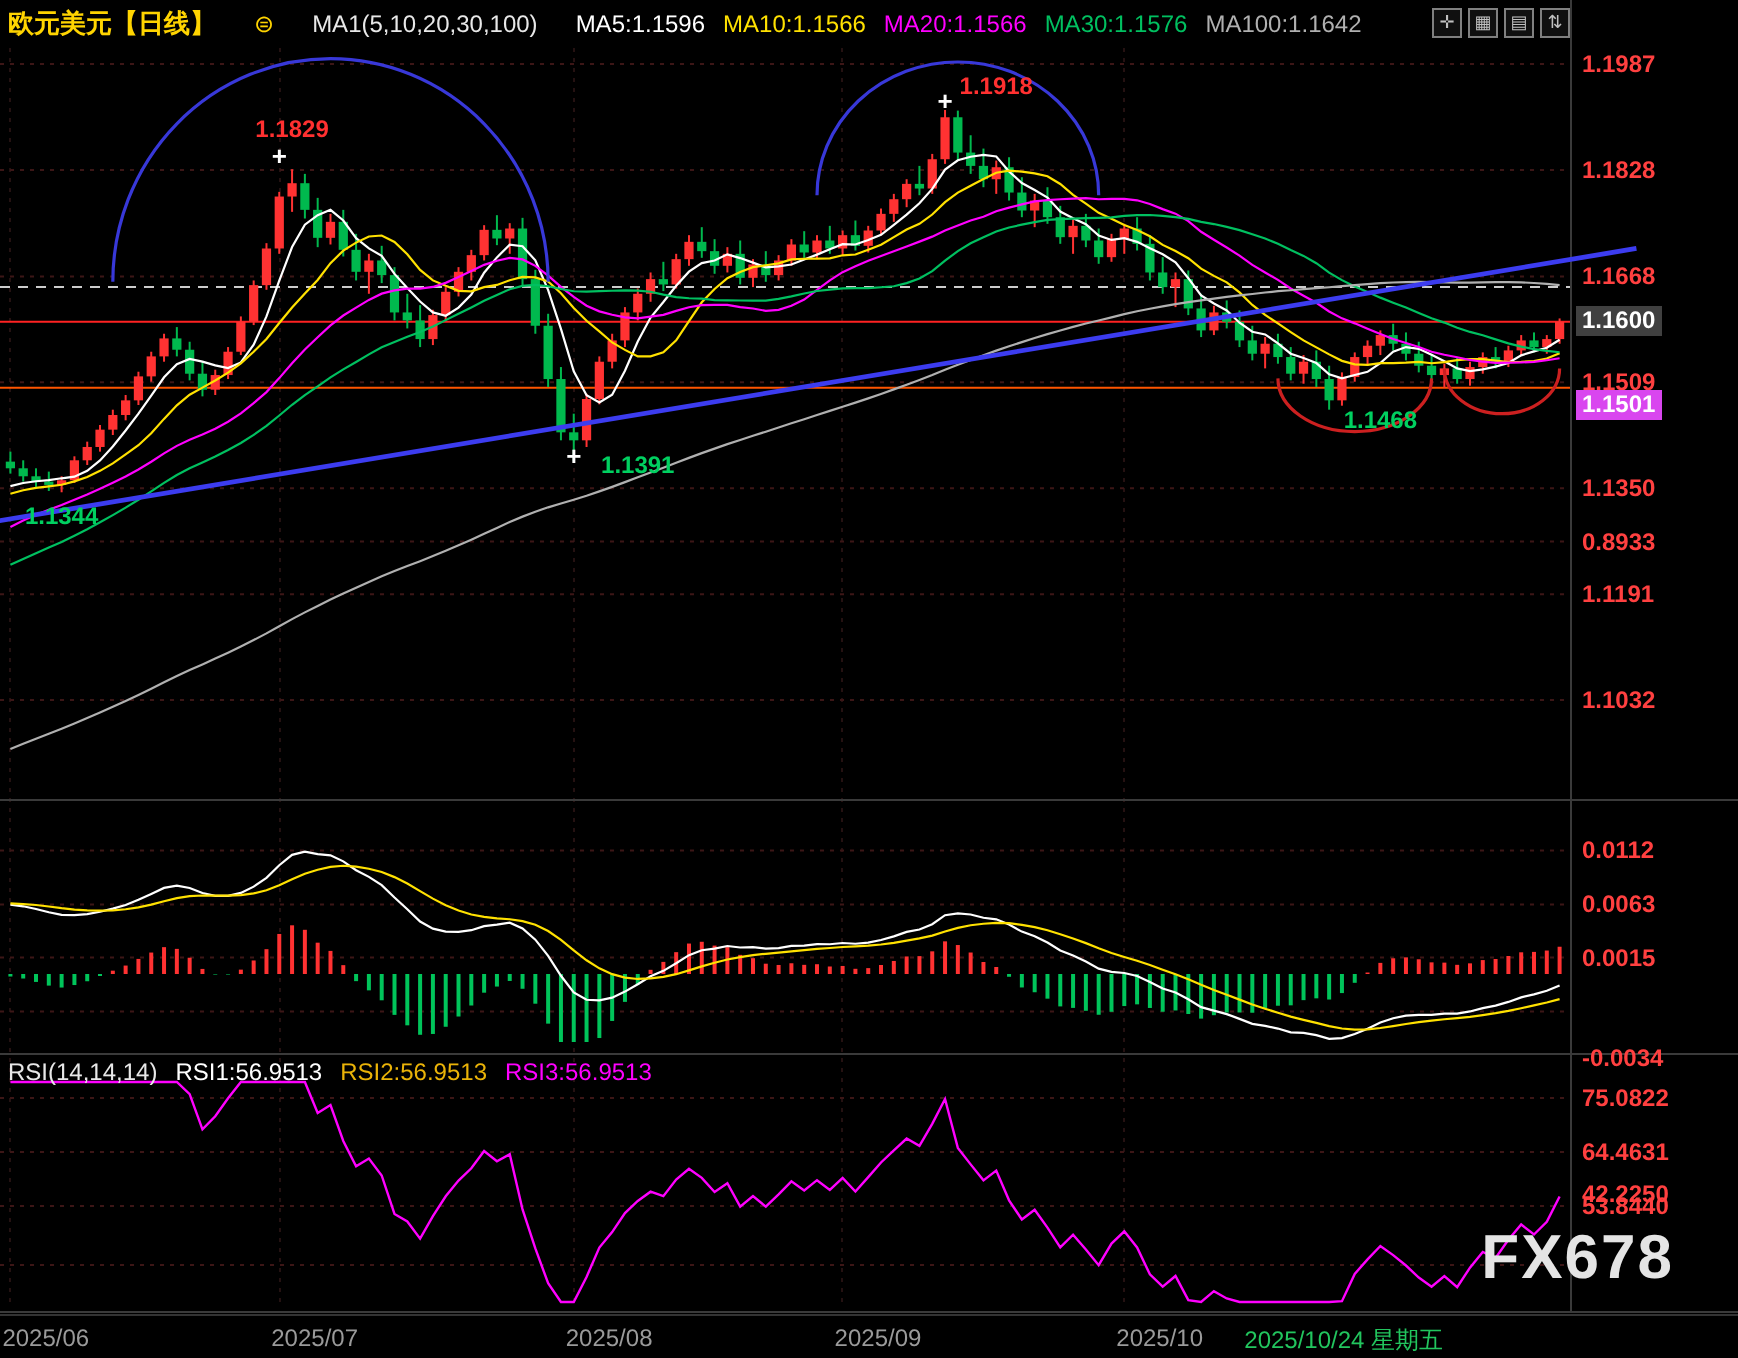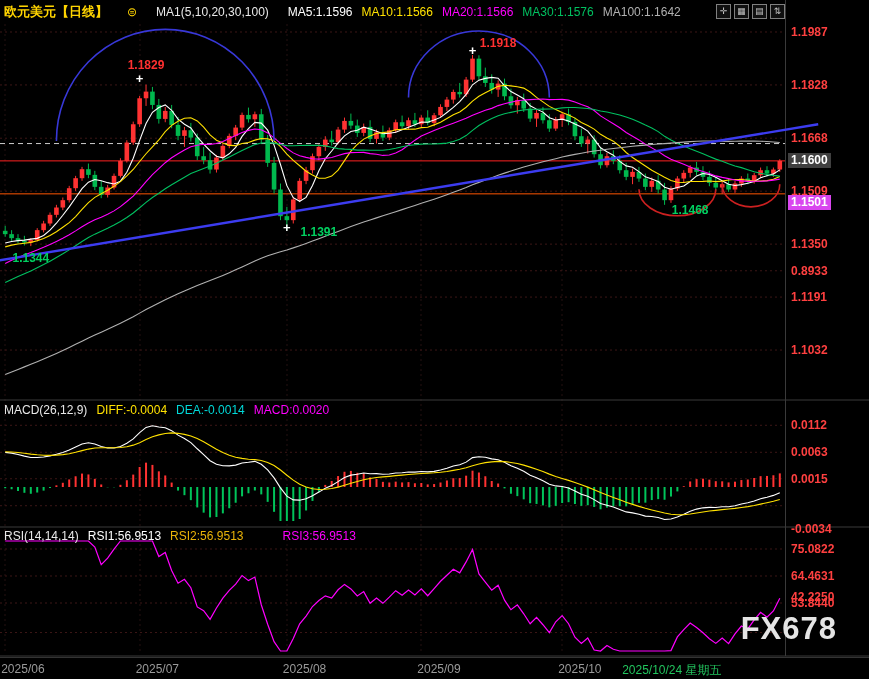--- a/index.html
+++ b/index.html
@@ -458,28 +458,24 @@
     <span id="ma-values"><span style="color: rgb(255, 255, 255);">MA5:1.1596</span><span style="color: rgb(255, 225, 0);">MA10:1.1566</span><span style="color: rgb(255, 0, 255);">MA20:1.1566</span><span style="color: rgb(0, 192, 96);">MA30:1.1576</span><span style="color: rgb(176, 176, 176);">MA100:1.1642</span></span>
   </div>
 
   <div class="toolbar" id="toolbar">
       <div class="tool-btn">✛</div>
       <div class="tool-btn">▦</div>
       <div class="tool-btn">▤</div>
       <div class="tool-btn">⇅</div>
     </div>
 
-  <div class="panel-header" id="macd-header" style="top:403px;">
-    <span>MACD(26,12,9)</span>
-    <span id="macd-values"><span style="color: rgb(255, 225, 0); margin-right: 9px;">DIFF:-0.0004</span><span style="color: rgb(0, 216, 216); margin-right: 9px;">DEA:-0.0014</span><span style="color: rgb(255, 0, 255); margin-right: 9px;">MACD:0.0020</span></span>
-  </div>
 
   <div class="panel-header" id="rsi-header" style="top:529px;">
     <span>RSI(14,14,14)</span>
-    <span id="rsi-values"><span style="color: rgb(255, 255, 255); margin-right: 9px;">RSI1:56.9513</span><span style="color: #eab308; margin-right: 9px;">RSI2:56.9513</span><span style="color: rgb(255, 0, 255); margin-right: 9px; margin-left: 30px;">RSI3:56.9513</span></span>
+    <span id="rsi-values"><span style="color: rgb(255, 255, 255); margin-right: 9px;">RSI1:56.9513</span><span style="color: #eab308; margin-right: 9px;">RSI2:56.9513</span><span style="color: rgb(255, 0, 255); margin-right: 9px;">RSI3:56.9513</span></span>
   </div>
 
   <div class="watermark">FX678</div>
 <div class="axis-lab" style="top: 24.9929px;">1.1987</div>
     <div class="axis-lab" style="top: 77.9458px;">1.1828</div>
     <div class="axis-lab" style="top: 131.232px;">1.1668</div>
     <div class="axis-lab" style="top: 184.185px;">1.1509</div>
     <div class="axis-lab" style="top: 237.138px;">1.1350</div>
     <div class="axis-lab" style="top: 263.781px;">0.8933</div>
     <div class="axis-lab" style="top: 290.091px;">1.1191</div>

